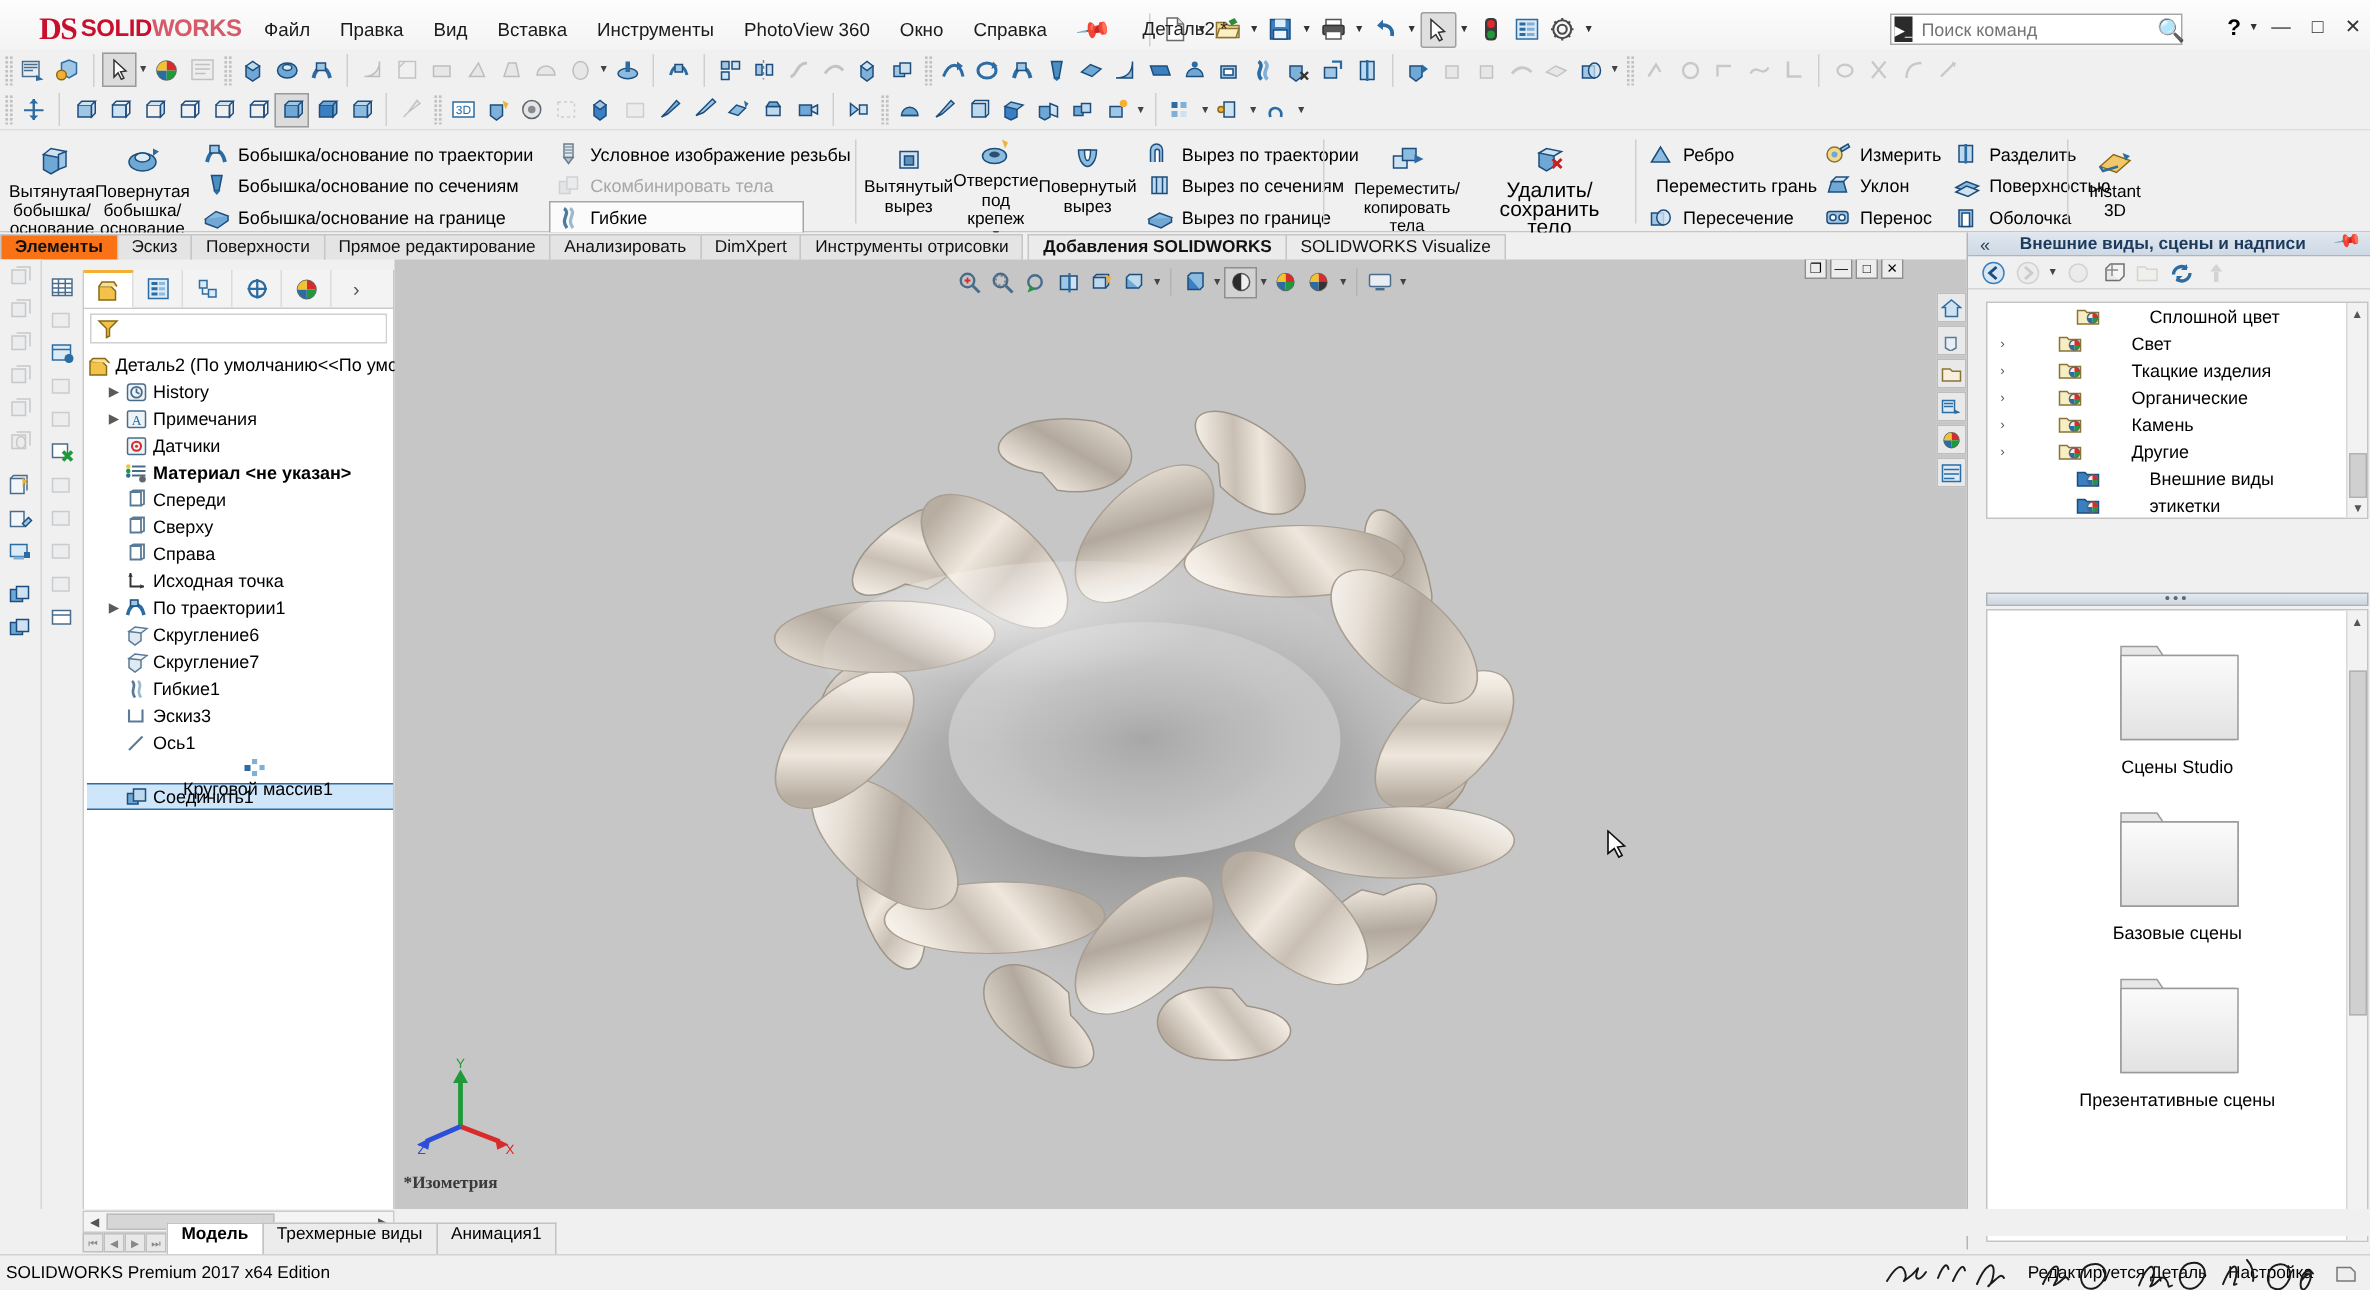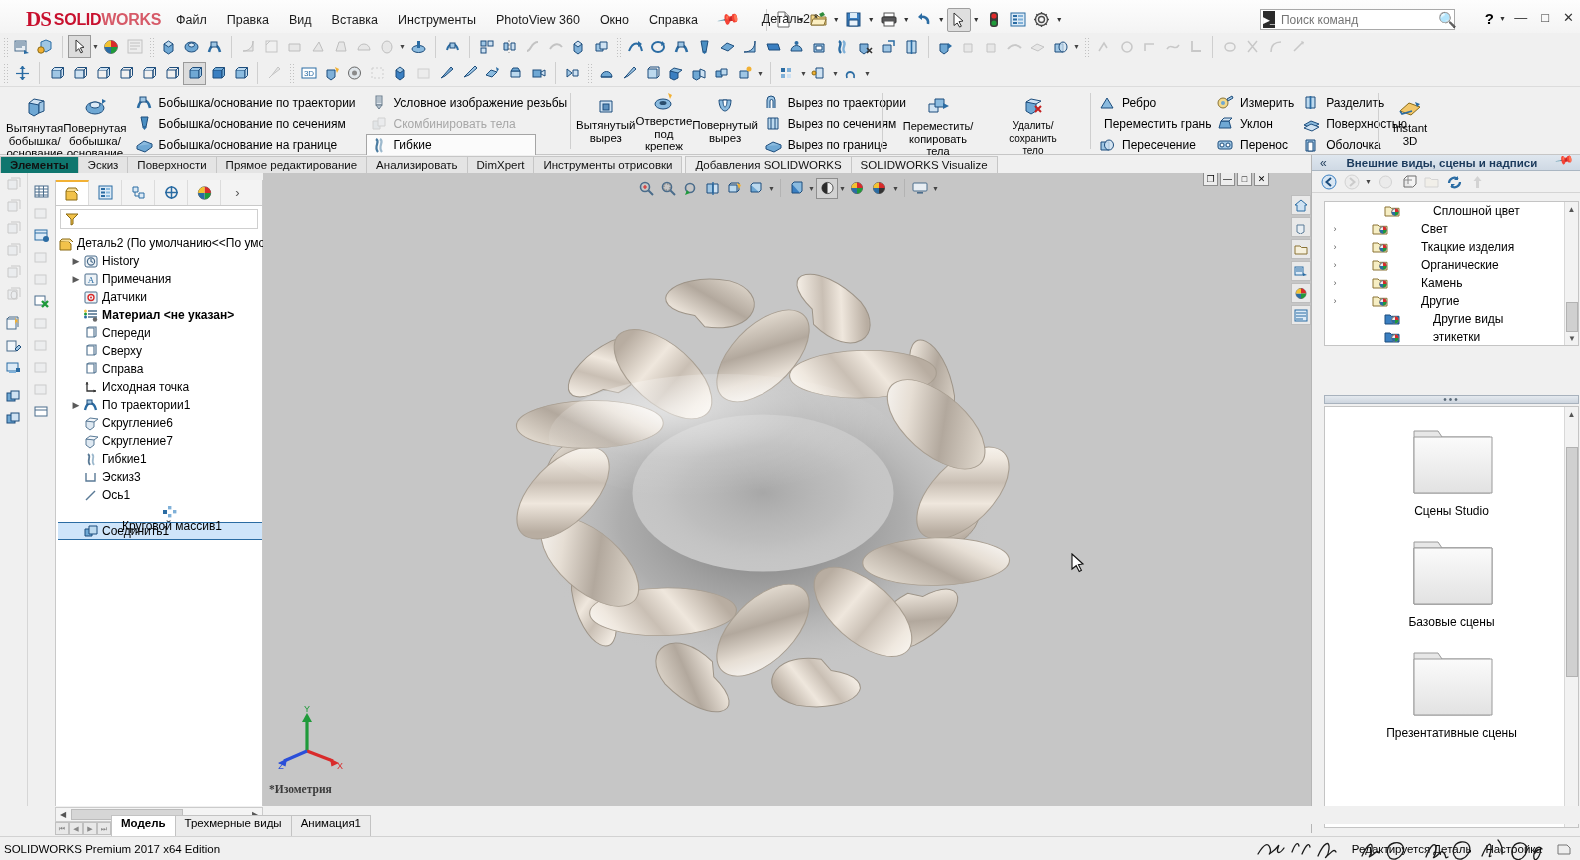--- a/index.html
+++ b/index.html
@@ -67,21 +67,21 @@
   .big-btn { display:flex; flex-direction:column; align-items:center; width:104px; padding-top:6px; cursor:default;}
   .big-lbl { font-size:11.5px; text-align:center; line-height:12.5px; margin-top:3px; }
   .row-btn { display:flex; align-items:center; height:21px; padding:0 4px; cursor:default;}
   .row-lbl { font-size:12px; margin-left:6px; white-space:nowrap;}
   .row-btn.disabled .row-lbl { color:#a7a7a7; }
   .row-btn.framed { border:1px solid #a5a5a5; background:#fbfbfb; height:22px; width:170px;}
 
   
   .tabbar { position:absolute; left:0; top:155px; width:1580px; height:18px; background:#f0f0f0; display:flex; align-items:flex-end; }
   .tab { height:17px; padding:0 9px; font-size:11.5px; line-height:17px; background:#e4e4e4; border:1px solid #c6c6c6; border-bottom:none; margin-right:-1px; cursor:default; color:#111;}
-  .tab.active { background:#0f766e; font-weight:bold; }
+  .tab.active { background:#f97316; font-weight:bold; }
   .tab.grp { background:#ebebeb; }
 
   
   .leftdock { position:absolute; left:0; top:173px; width:28px; height:640px; background:#f0f0f0; border-right:1px solid #d6d6d6;}
   .leftdock2 { position:absolute; left:28px; top:180px; width:27px; height:440px; background:#f0f0f0;}
   .dockbtn { width:24px; height:21px; margin:1px auto; display:flex;align-items:center;justify-content:center;}
 
   .treepanel { position:absolute; left:55px; top:180px; width:208px; height:632px; background:#fff; border:1px solid #c9c9c9; border-top:none;}
   .tree-tabs { display:flex; align-items:center; height:26px; border-bottom:1px solid #c9c9c9; background:#f3f3f3;}
   .ttab { width:33px; height:25px; display:flex;align-items:center;justify-content:center; border-right:1px solid #dcdcdc;}
@@ -932,21 +932,21 @@
             <span>Переместить/копировать</span><br>
             <span>тела</span>
           </div>
         </div>
         <div class="big-btn" style="width:86px;">
           <svg width="24" height="22" viewBox="0 0 24 22">
               <path d="M5 7h10v9l-5 3-5-3z" fill="#6fa8d4" stroke="#1d4d7c"></path>
               <path d="M5 7l5-3 10 2-5 3z" fill="#cfe2f2" stroke="#1d4d7c"></path>
               <path d="M14 11l6 6M20 11l-6 6" stroke="#c42020" stroke-width="2"></path>
             </svg>
-          <div class="big-lbl" style="font-size:10px;">
+          <div class="big-lbl" style="font-size:14px;">
             <span>Удалить/сохранить</span><br>
             <span>тело</span>
           </div>
         </div>
       </div>
     </div>
 
     <div class="rsep" style="left:1090px;"></div>
 
     <div class="rgroup" style="left:1094px; width:280px; display:flex;">
@@ -1042,21 +1042,21 @@
 
   <div class="t"></div>
   <div class="tabbar">
     <div class="tab active">Элементы</div>
     <div class="tab">Эскиз</div>
     <div class="tab">Поверхности</div>
     <div class="tab">Прямое редактирование</div>
     <div class="tab">Анализировать</div>
     <div class="tab">DimXpert</div>
     <div class="tab">Инструменты отрисовки</div>
-    <div class="tab grp" style="margin-left:4px;">Добавления SOLIDWORKS</div>
+    <div class="tab grp" style="margin-left:4px;font-weight:bold;">Добавления SOLIDWORKS</div>
     <div class="tab grp">SOLIDWORKS Visualize</div>
   </div>
 
   <div class="leftdock">
     <div class="dockbtn">
         <svg width="16" height="15" viewBox="0 0 16 15" style="opacity:.32">
           <path d="M2 3h9v9H2z" fill="#dfe5ea" stroke="#777"></path>
           <path d="M5 1h9v9" fill="none" stroke="#777"></path>
         </svg>
       </div>
@@ -1832,21 +1832,21 @@
         <span class="texp"></span>
         <span class="ticon">
             <svg width="16" height="15" viewBox="0 0 16 15">
               <path d="M1 3h5l1.3 1.3H15V12H1z" fill="#3a7fc1" stroke="#1d4d7c"></path>
               <circle cx="11" cy="8" r="3.4" fill="#eee" stroke="#666"></circle>
               <path d="M11 4.6A3.4 3.4 0 0 1 14.4 8H11z" fill="#d92b2b"></path>
               <path d="M11 8h3.4A3.4 3.4 0 0 1 11 11.4z" fill="#1f9a3a"></path>
               <path d="M11 8v3.4A3.4 3.4 0 0 1 7.6 8z" fill="#2b6ca3"></path>
             </svg>
           </span>
-        <span class="lab">Другие виды</span>
+        <span class="lab">Внешние виды</span>
       </div>
       <div class="tpnode">
         <span class="texp"></span>
         <span class="ticon">
             <svg width="16" height="15" viewBox="0 0 16 15">
               <path d="M1 3h5l1.3 1.3H15V12H1z" fill="#3a7fc1" stroke="#1d4d7c"></path>
               <circle cx="11" cy="8" r="3.4" fill="#eee" stroke="#666"></circle>
               <path d="M11 4.6A3.4 3.4 0 0 1 14.4 8H11z" fill="#d92b2b"></path>
               <path d="M11 8h3.4A3.4 3.4 0 0 1 11 11.4z" fill="#1f9a3a"></path>
               <path d="M11 8v3.4A3.4 3.4 0 0 1 7.6 8z" fill="#2b6ca3"></path>

